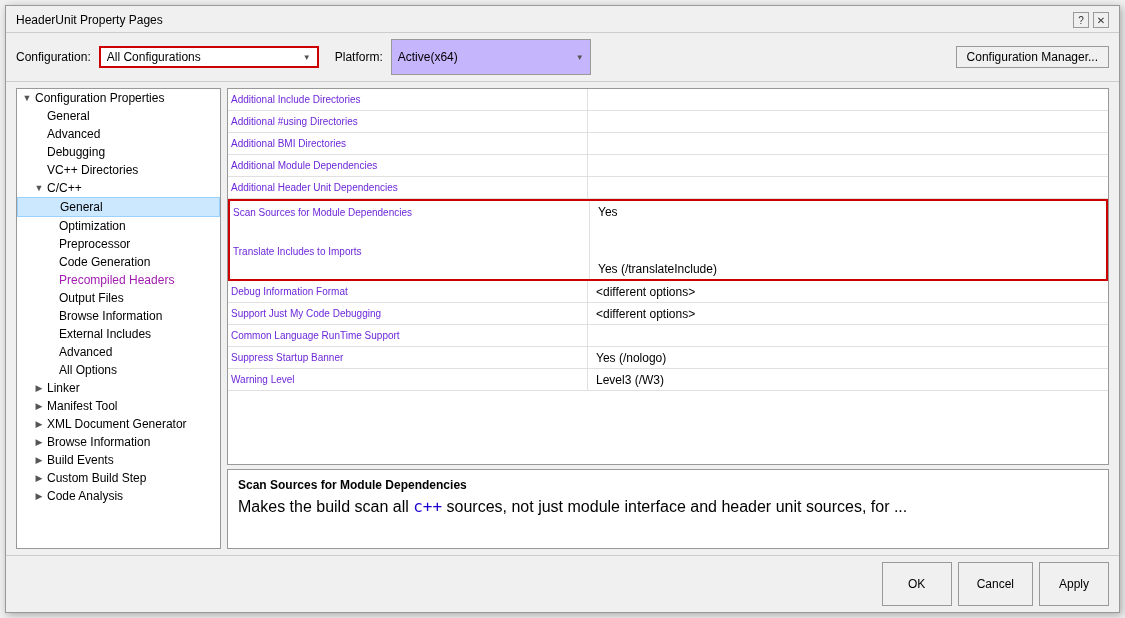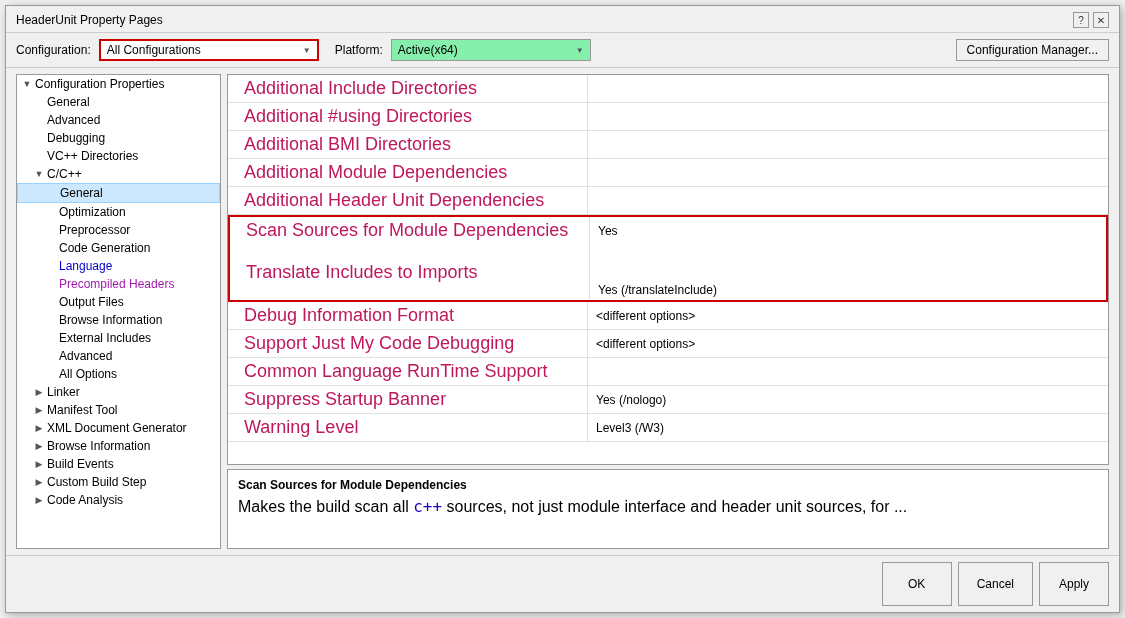--- a/index.html
+++ b/index.html
@@ -80,24 +80,24 @@
       font-size: 8px;
       color: #555;
     }
     .platform-label {
       font-size: 12px;
       color: #000;
       margin-left: 8px;
     }
     .platform-dropdown {
       border: 1px solid #999;
-      background: #86efac;
+      background: #c4b5fd;
       padding: 2px 6px;
       font-size: 12px;
-      height: 22px;
+      height: 36px;
       display: flex;
       align-items: center;
       gap: 4px;
       min-width: 200px;
     }
     .config-manager-btn {
       margin-left: auto;
       border: 1px solid #999;
       background: #f0f0f0;
       padding: 2px 10px;
@@ -158,23 +158,23 @@
       overflow-y: auto;
     }
     .prop-row {
       display: flex;
       border-bottom: 1px solid #e0e0e0;
       min-height: 22px;
     }
     .prop-name {
       width: 360px;
       min-width: 360px;
-      padding: 3px 16px;
-      font-size: 18px;
-      color: #be185d;
+      padding: 3px 3px;
+      font-size: 10px;
+      color: #6d28d9;
       border-right: 1px solid #e0e0e0;
       display: flex;
       align-items: center;
     }
     .prop-value {
       flex: 1;
       padding: 3px 8px;
       font-size: 12px;
       color: #000;
       display: flex;
@@ -293,24 +293,20 @@
         <div class="tree-item" style="padding-left: 28px;">
           <span style="width: 12px; display: inline-block;"></span>
           <span>Preprocessor</span>
         </div>
         <div class="tree-item" style="padding-left: 28px;">
           <span style="width: 12px; display: inline-block;"></span>
           <span>Code Generation</span>
         </div>
         <div class="tree-item" style="padding-left: 28px;">
           <span style="width: 12px; display: inline-block;"></span>
-          <span style="color: rgb(0, 0, 204);">Language</span>
-        </div>
-        <div class="tree-item" style="padding-left: 28px;">
-          <span style="width: 12px; display: inline-block;"></span>
           <span style="color: #a21caf;">Precompiled Headers</span>
         </div>
         <div class="tree-item" style="padding-left: 28px;">
           <span style="width: 12px; display: inline-block;"></span>
           <span>Output Files</span>
         </div>
         <div class="tree-item" style="padding-left: 28px;">
           <span style="width: 12px; display: inline-block;"></span>
           <span>Browse Information</span>
         </div>

